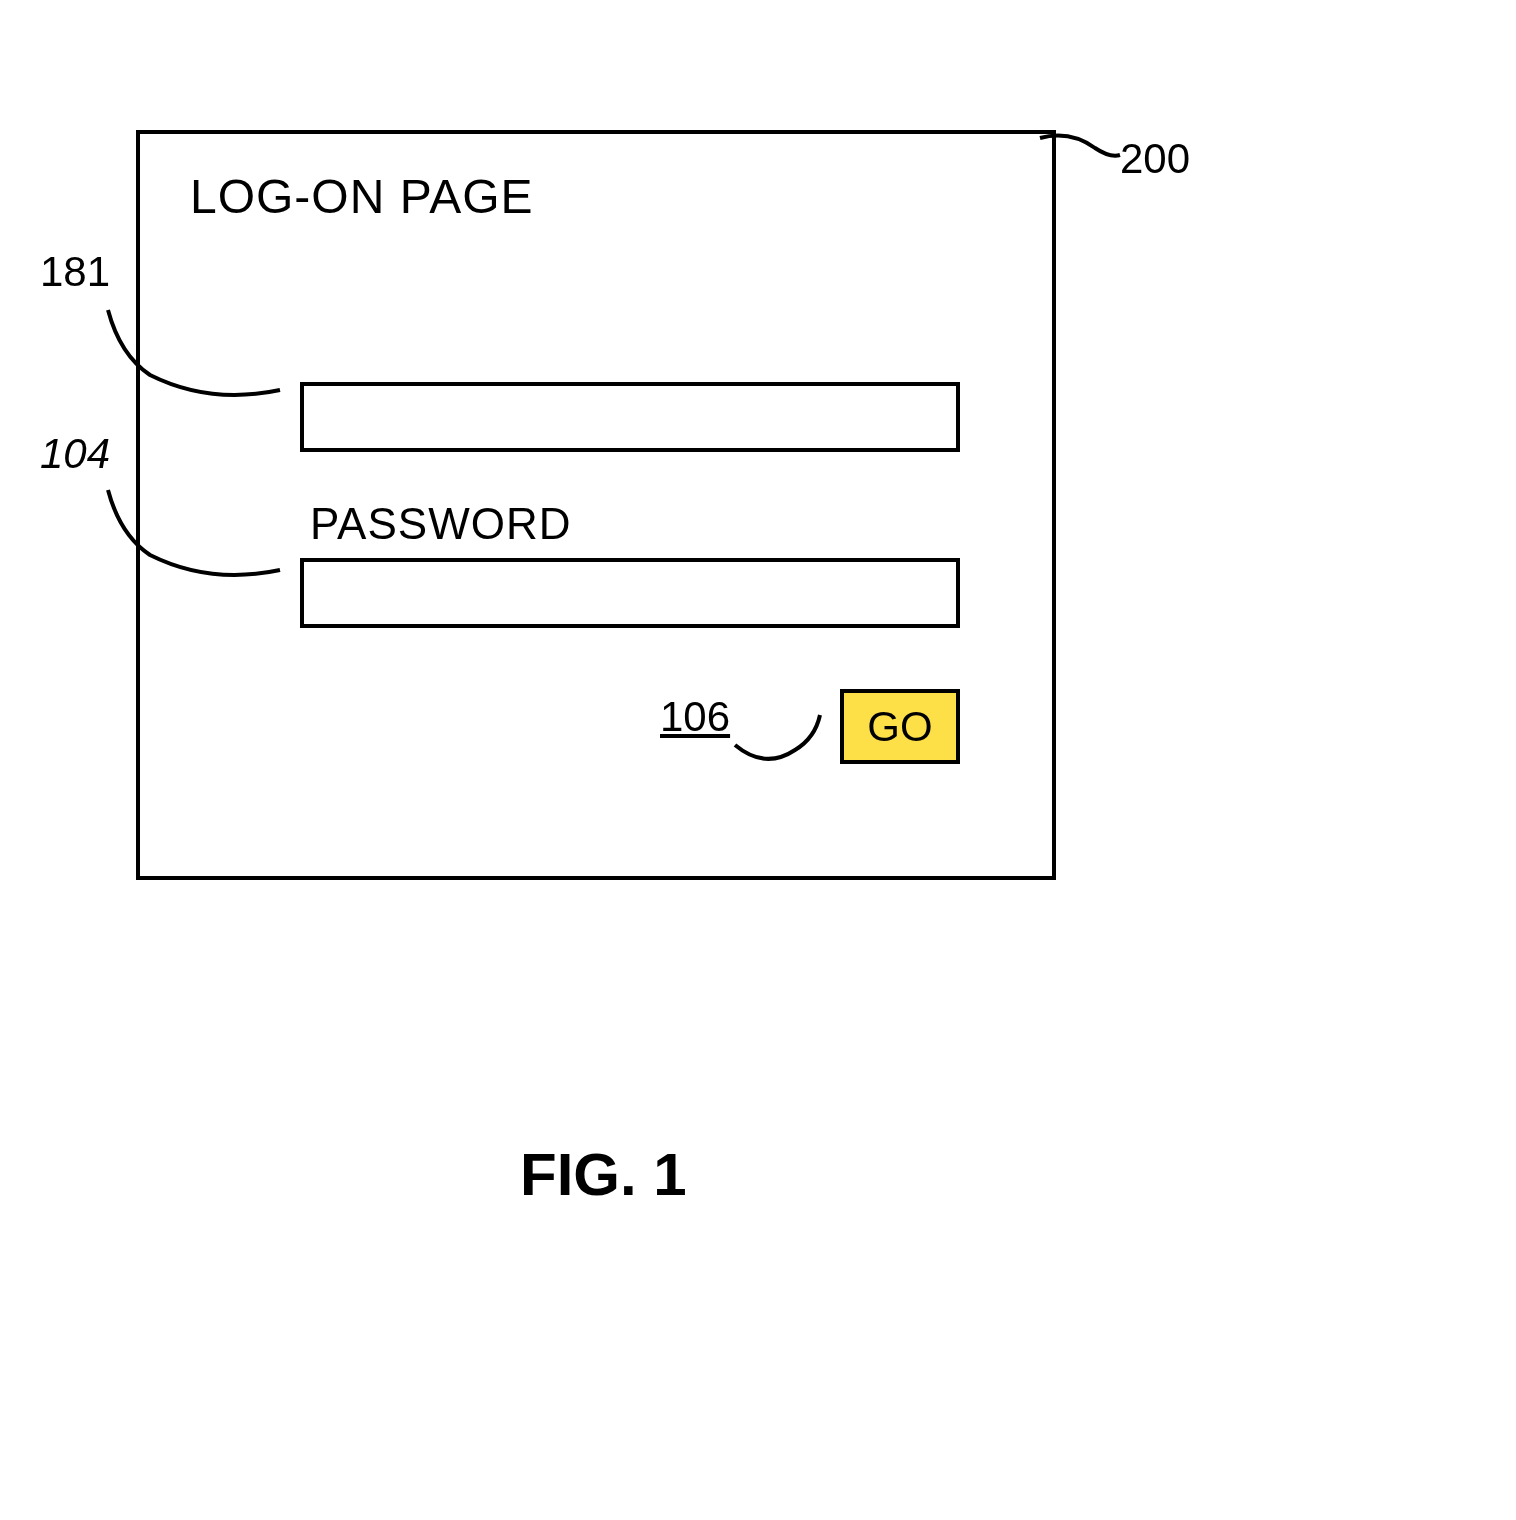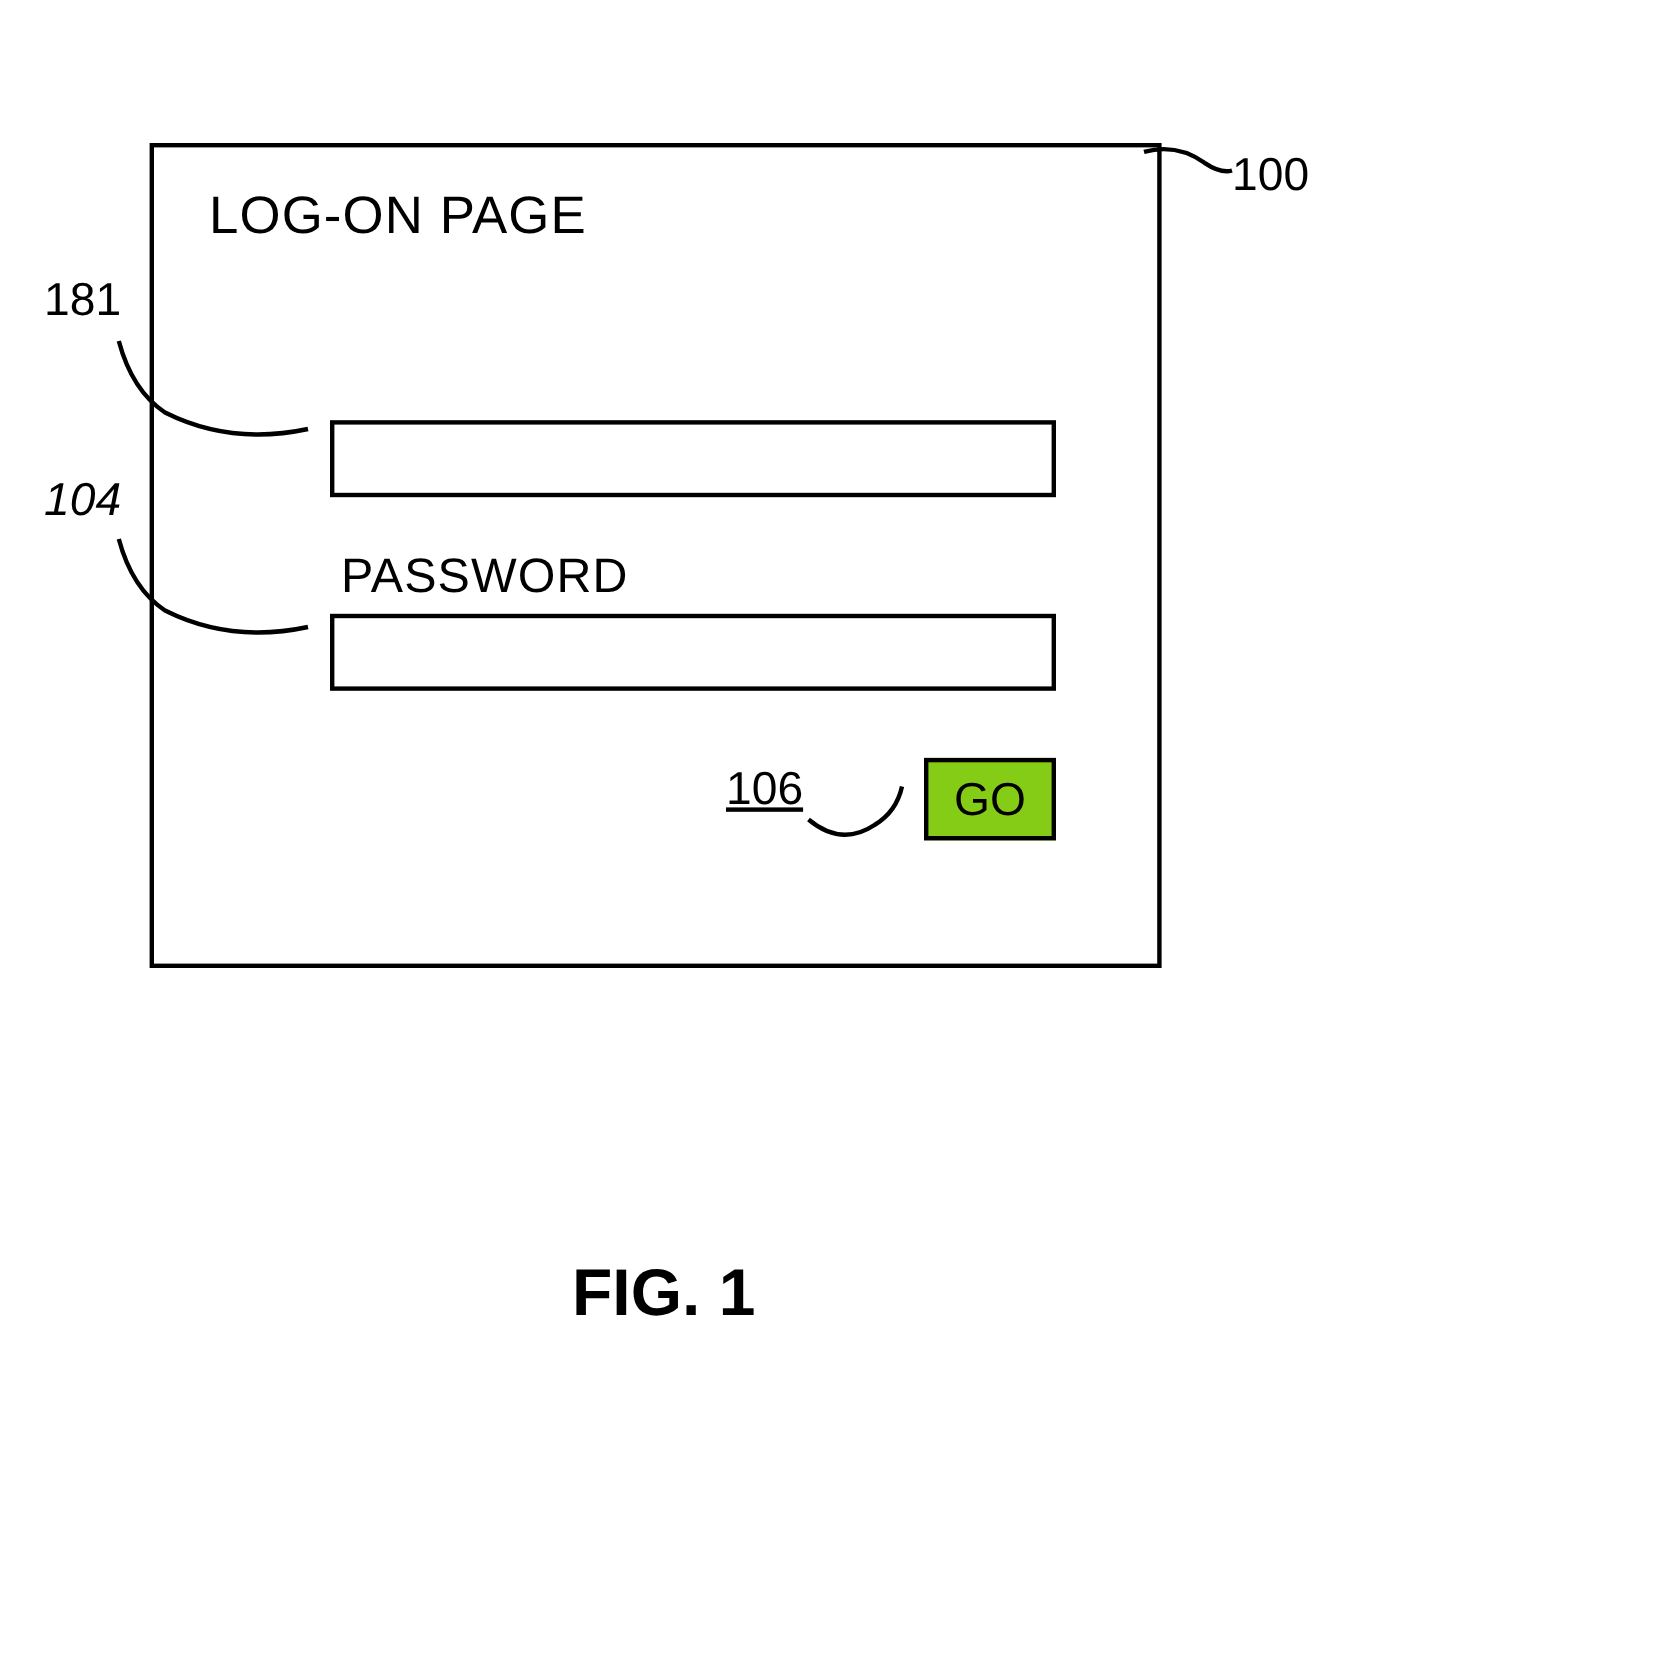--- a/index.html
+++ b/index.html
@@ -67,21 +67,21 @@
       padding: 4px 8px;
     }
     .go-button {
       position: absolute;
       left: 700px;
       top: 555px;
       width: 120px;
       height: 75px;
       border: 4px solid black;
       box-sizing: border-box;
-      background: #84cc16;
+      background: #fde047;
       font-size: 42px;
       display: flex;
       align-items: center;
       justify-content: center;
       cursor: pointer;
       padding: 0;
     }
     .callout {
       position: absolute;
       font-size: 42px;
@@ -114,21 +114,21 @@
 
   <div class="label-password">PASSWORD</div>
   <input type="password" class="input-password" value="" style="">
 
   <button class="go-button">GO</button>
 </div>
 
 <svg class="leader" style="left:1040px; top:130px;" width="90" height="60">
   <path d="M 0 8 Q 30 0 55 18 Q 70 28 80 25" stroke="black" stroke-width="4" fill="none"></path>
 </svg>
-<div class="callout callout-100">100</div>
+<div class="callout callout-100">200</div>
 
 <svg class="leader" style="left:100px; top:300px;" width="185" height="120">
   <path d="M 8 10 Q 20 55 50 75 Q 110 105 180 90" stroke="black" stroke-width="4" fill="none"></path>
 </svg>
 <div class="callout callout-102">181</div>
 
 <svg class="leader" style="left:100px; top:480px;" width="185" height="120">
   <path d="M 8 10 Q 20 55 50 75 Q 110 105 180 90" stroke="black" stroke-width="4" fill="none"></path>
 </svg>
 <div class="callout callout-104">104</div>

